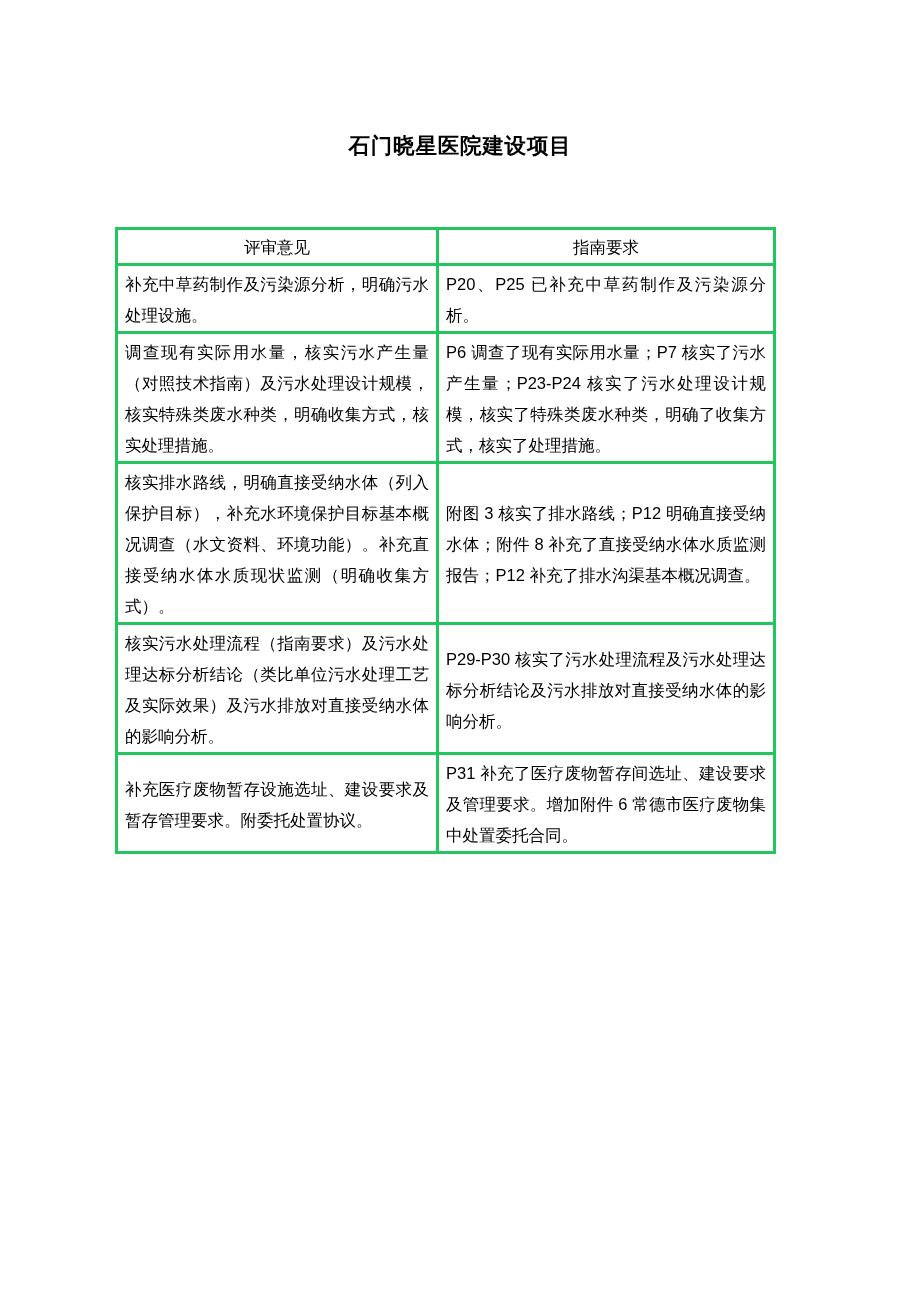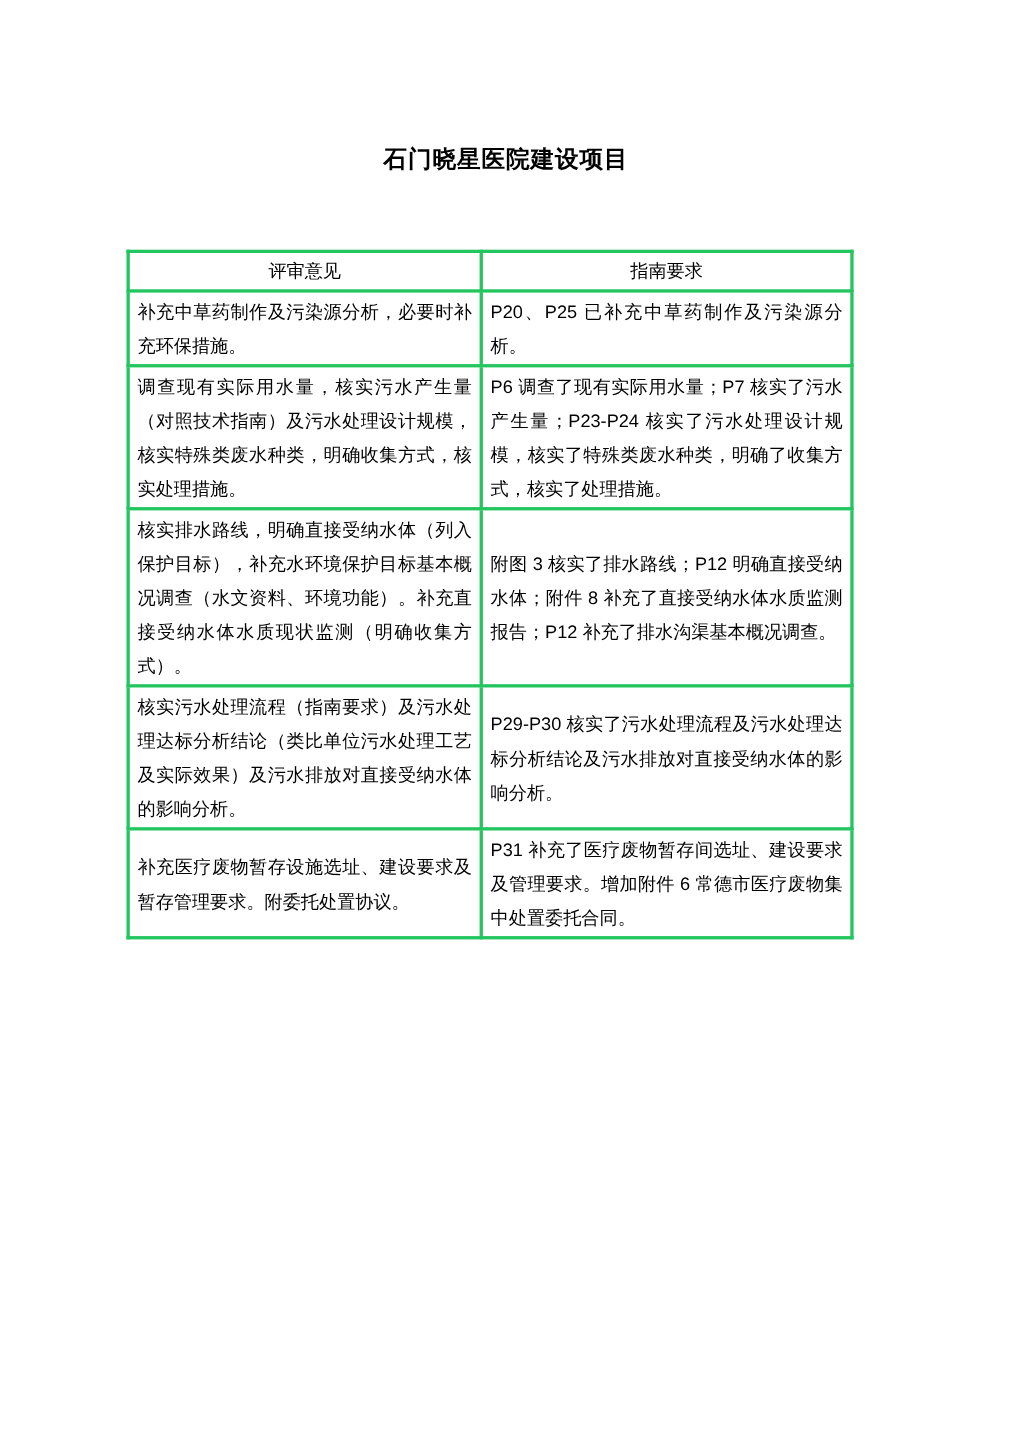--- a/index.html
+++ b/index.html
@@ -112,21 +112,21 @@
       </colgroup>
       <thead>
         <tr>
           <th>评审意见</th>
           <th>指南要求</th>
         </tr>
       </thead>
       <tbody>
 
         <tr>
-          <td class="cell-left v-top">补充中草药制作及污染源分析，必要时补充环保措施。</td>
+          <td class="cell-left v-top">补充中草药制作及污染源分析，明确污水处理设施。</td>
           <td class="cell-right v-top">P20、P25 已补充中草药制作及污染源分析。</td>
         </tr>
 
 
         <tr>
           <td class="cell-left v-top">调查现有实际用水量，核实污水产生量（对照技术指南）及污水处理设计规模，核实特殊类废水种类，明确收集方式，核实处理措施。</td>
           <td class="cell-right v-center">P6 调查了现有实际用水量；P7 核实了污水产生量；P23-P24 核实了污水处理设计规模，核实了特殊类废水种类，明确了收集方式，核实了处理措施。</td>
         </tr>
 
         <tr>

